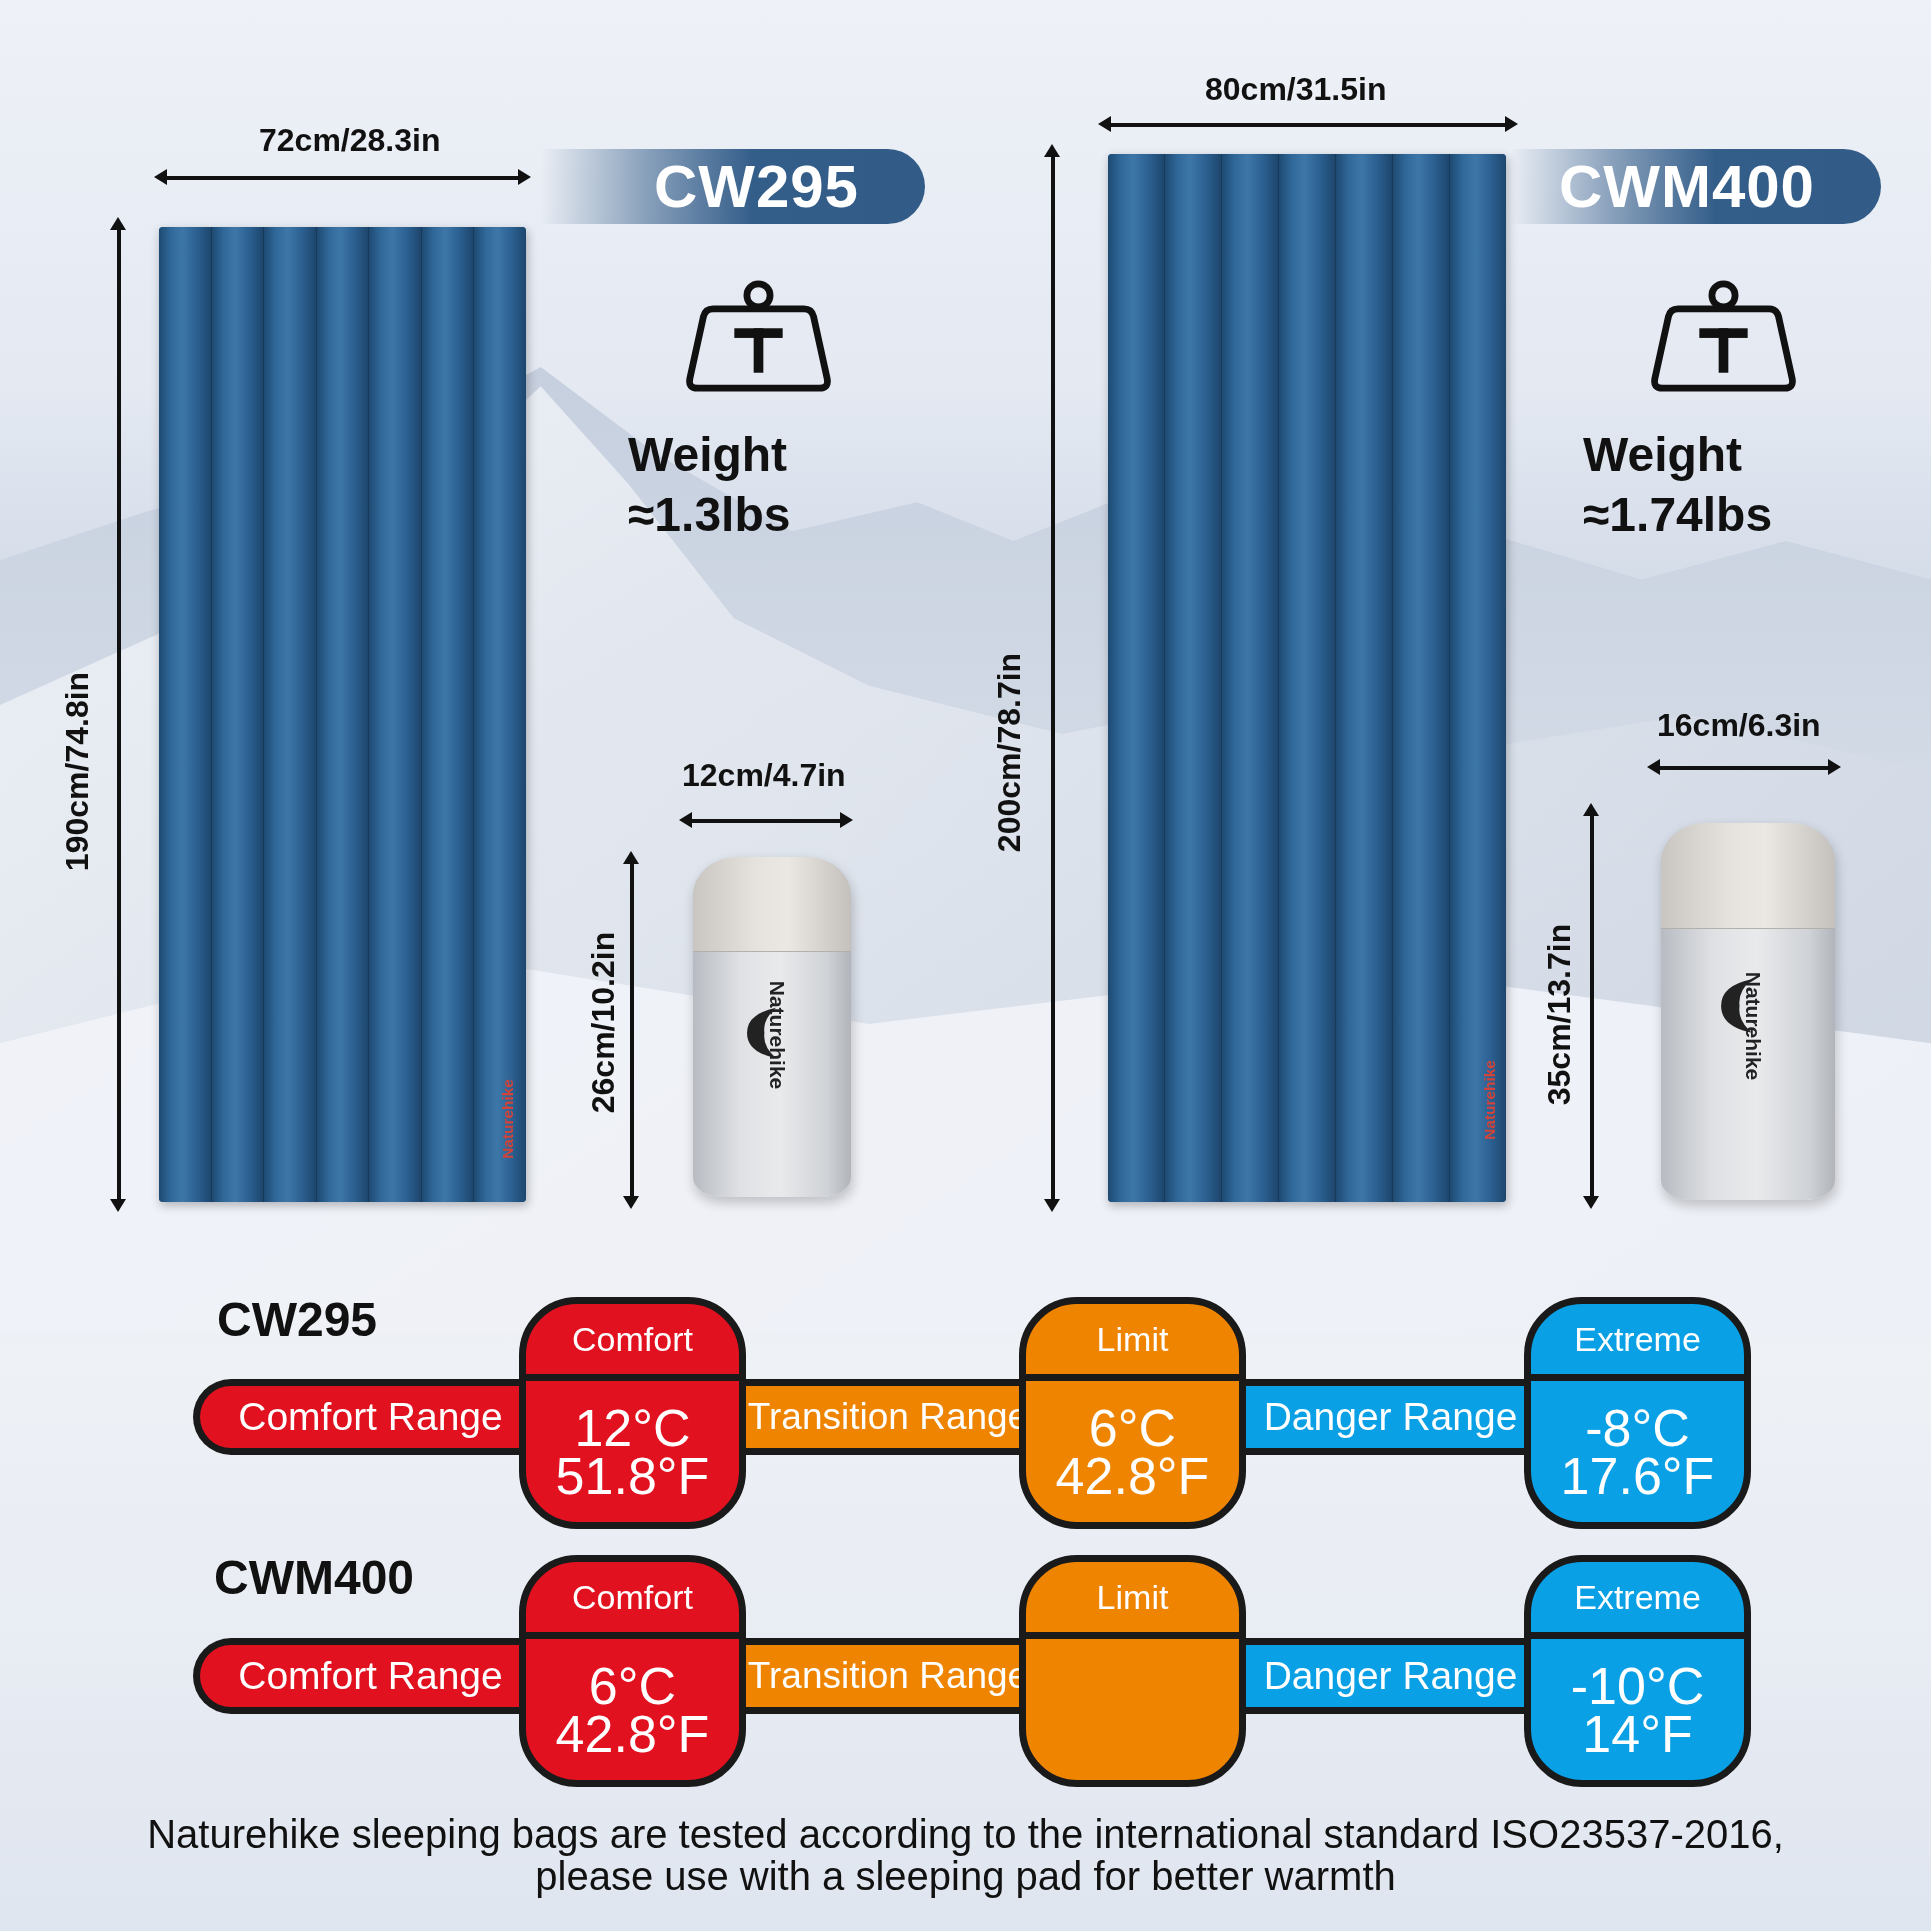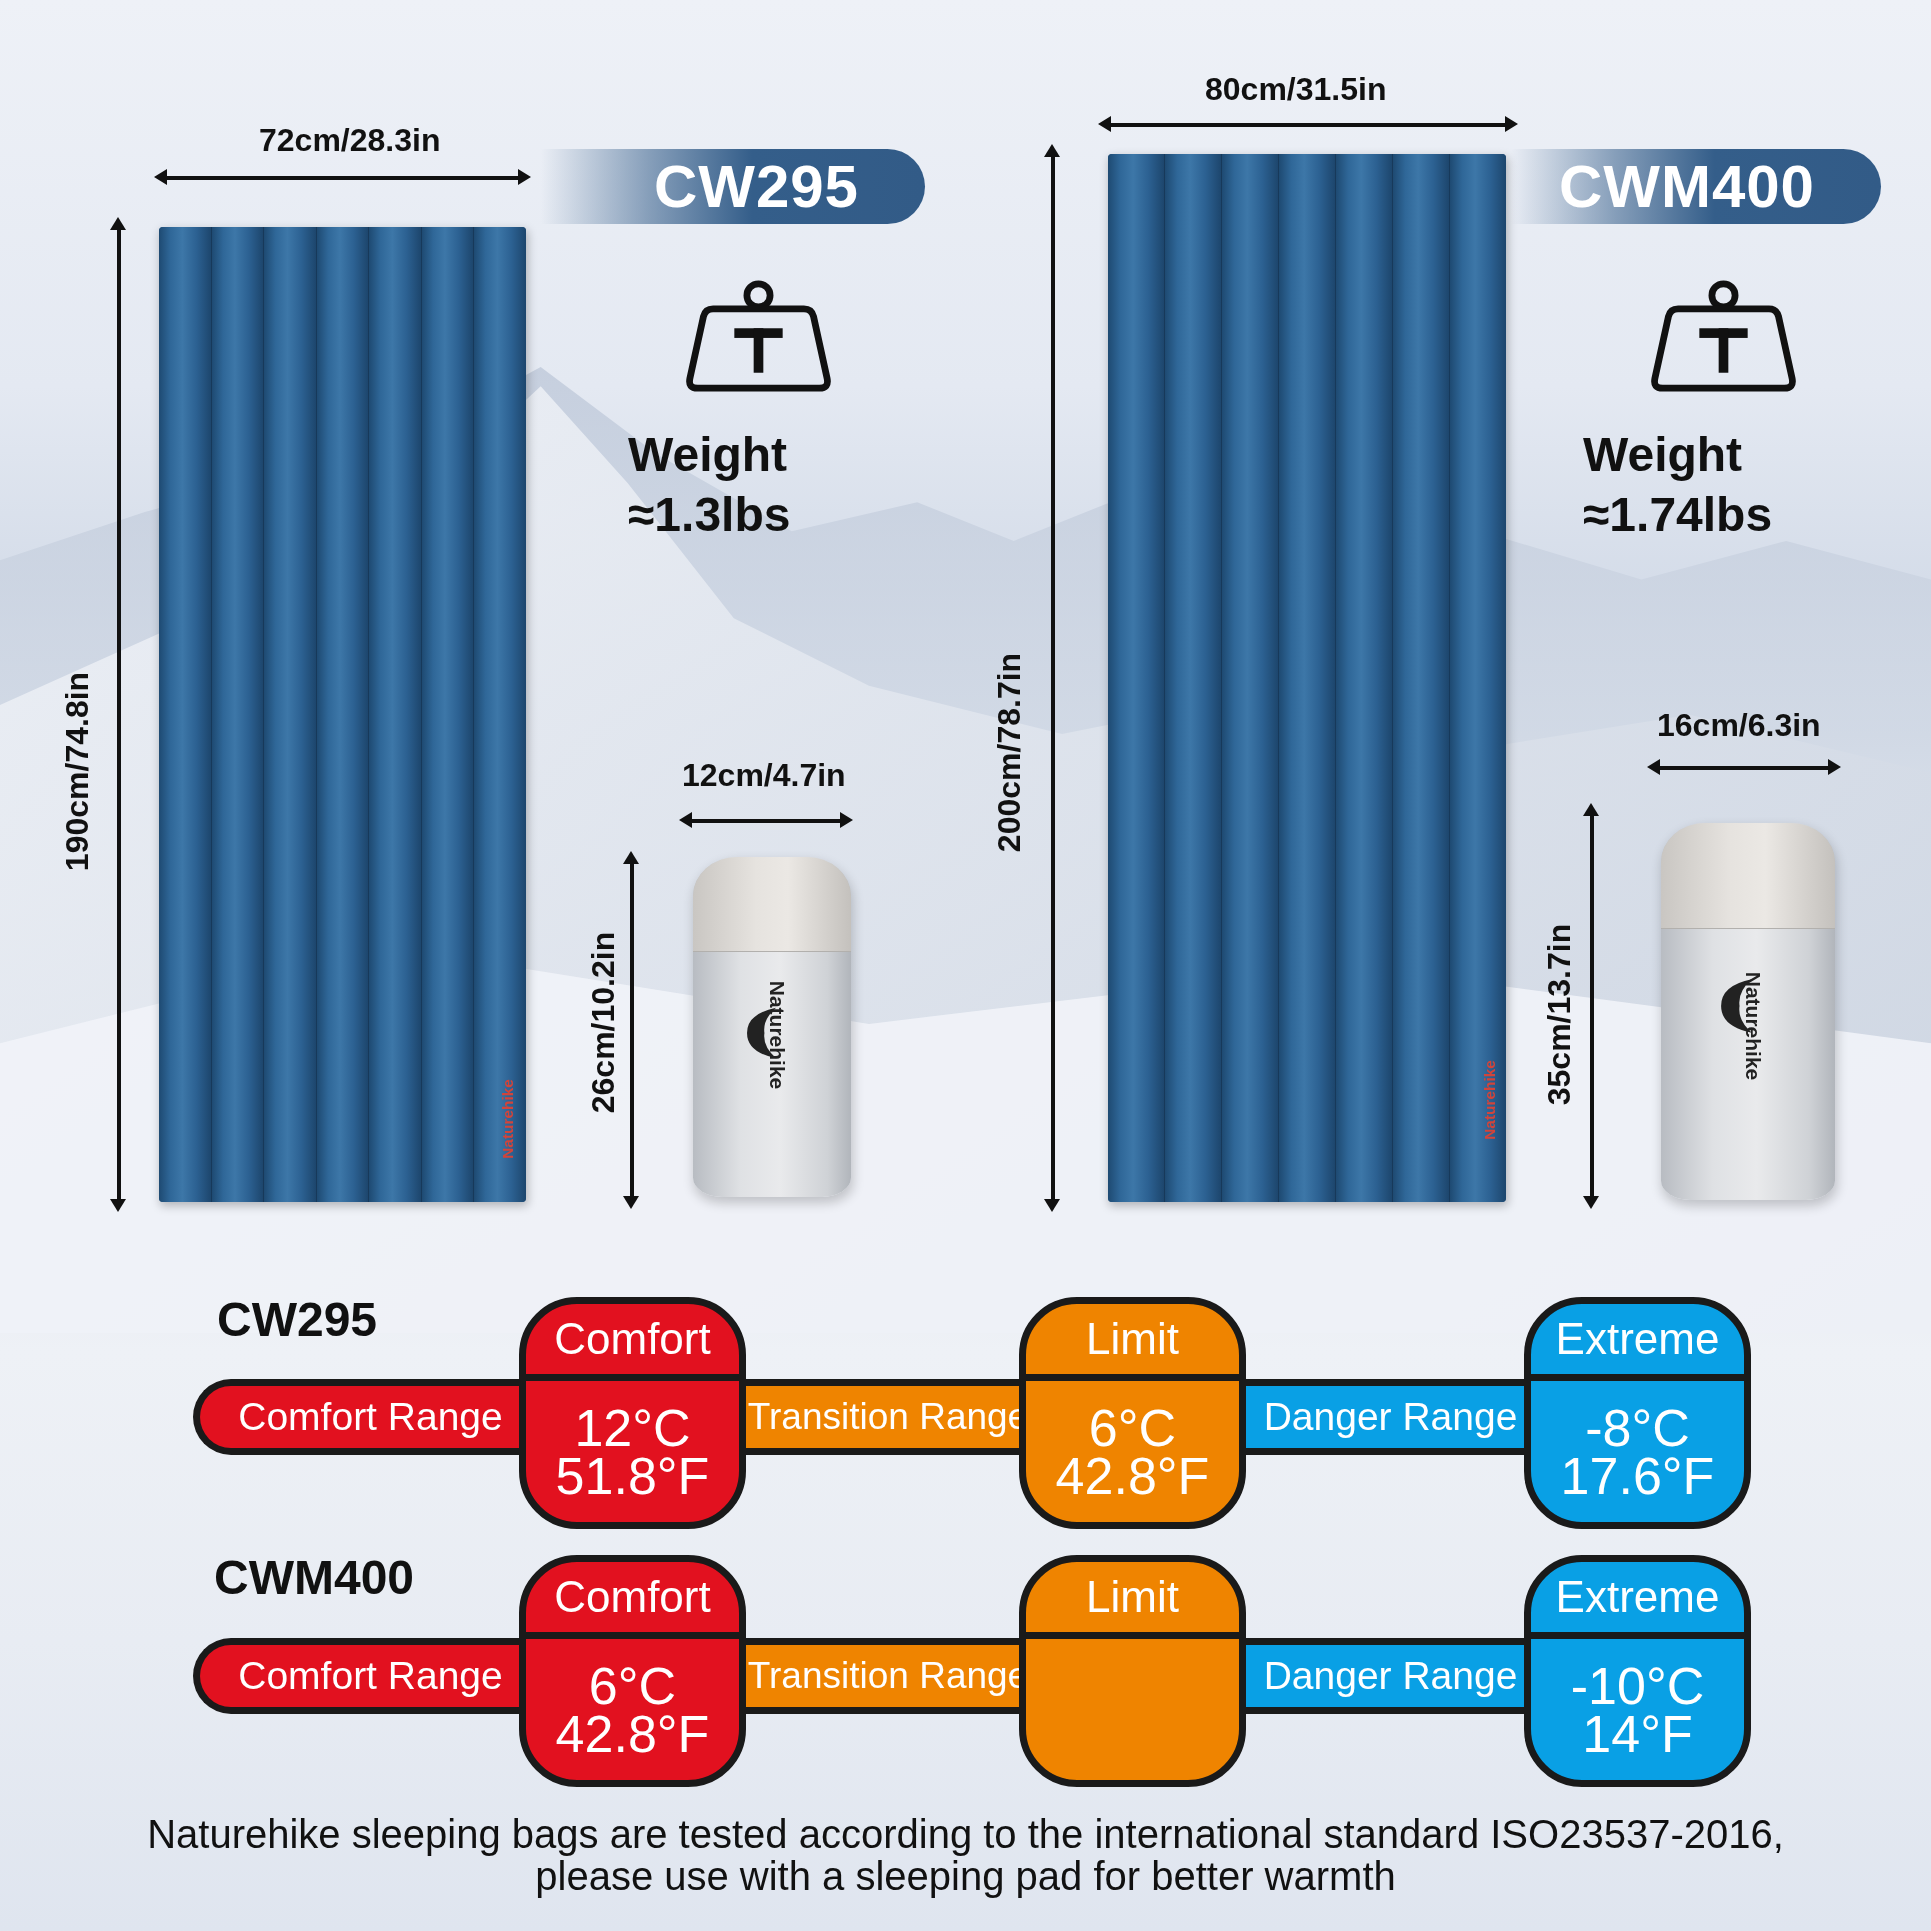--- a/index.html
+++ b/index.html
@@ -81,21 +81,21 @@
   .seg-red { background: #e2111f; }
   .seg-orange { background: #ef8400; }
   .seg-blue { background: #09a0e5; }
   .box {
     position: absolute; width: 227px; height: 232px;
     border: 7.7px solid #1a1a1a; border-radius: 58px;
     overflow: hidden; display: flex; flex-direction: column;
   }
   .box-head {
     height: 77px; display: flex; align-items: center; justify-content: center;
-    color: #fff; font-size: 44px; border-bottom: 7.7px solid #1a1a1a;
+    color: #fff; font-size: 34px; border-bottom: 7.7px solid #1a1a1a;
   }
   .box-body {
     flex: 1; display: flex; flex-direction: column; align-items: center; justify-content: center;
     color: #fff; font-size: 52px; line-height: 48px; border-radius: 22px;
   }
   .footnote {
     font-size: 40px; color: #111; text-align: center; line-height: 42px; white-space: nowrap;
   }
 </style>
 </head>

